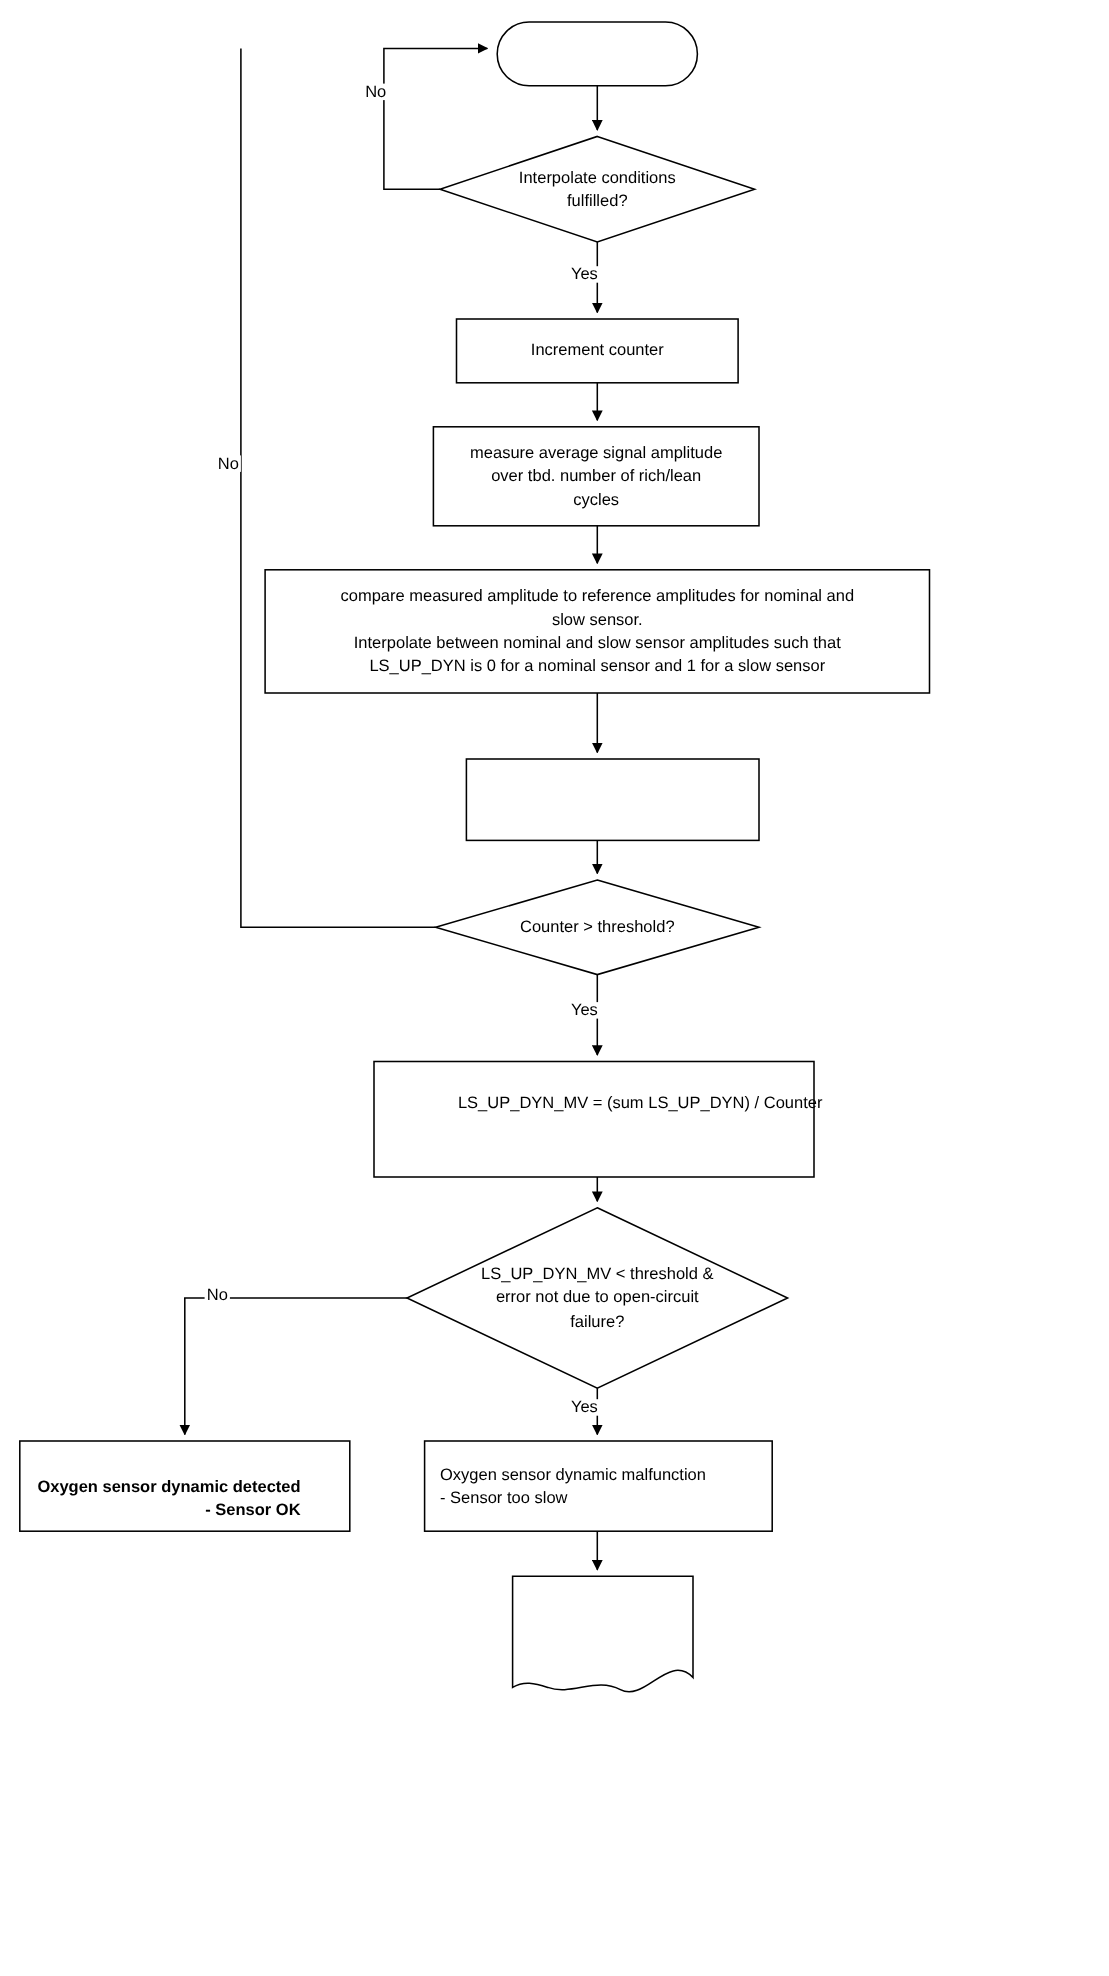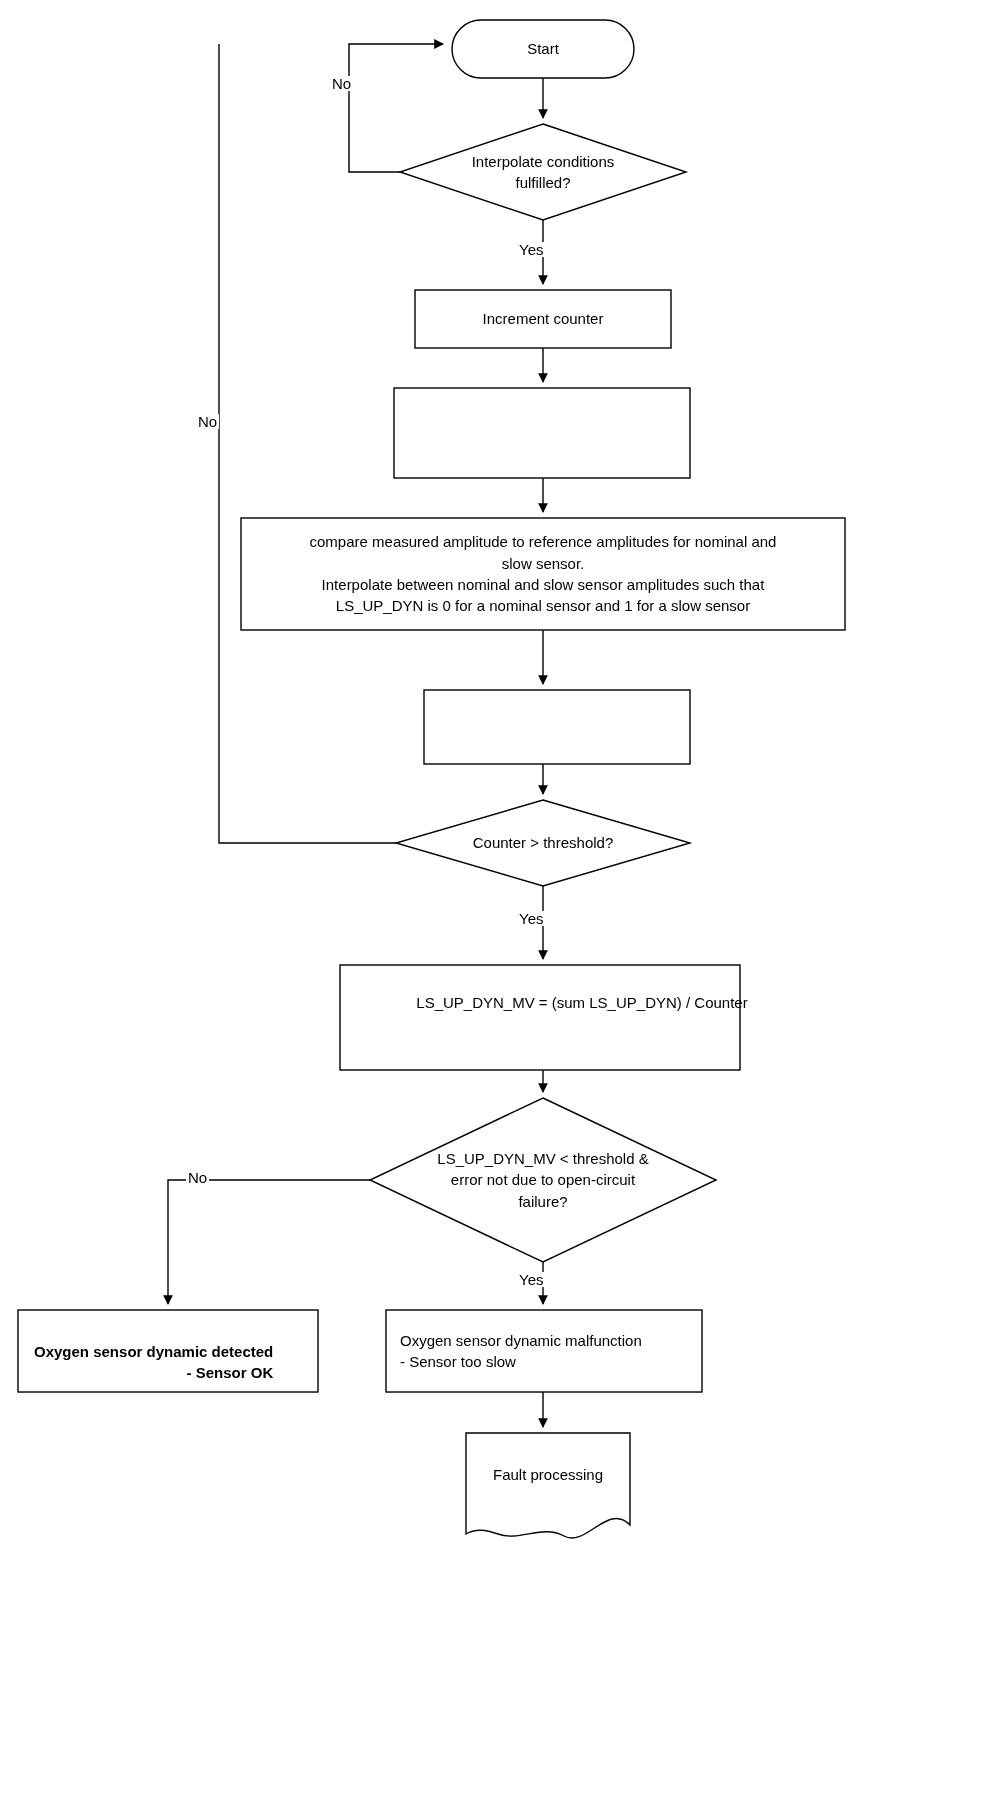--- a/index.html
+++ b/index.html
@@ -109,27 +109,29 @@
 
     <line x1="543" y1="1070" x2="543" y2="1092" class="stroke" marker-end="url(#arrow)"></line>
 
     <path d="M 370 1180 L 168 1180 L 168 1304" class="stroke" marker-end="url(#arrow)"></path>
 
     <line x1="543" y1="1262" x2="543" y2="1304" class="stroke" marker-end="url(#arrow)"></line>
 
     <line x1="543" y1="1392" x2="543" y2="1427" class="stroke" marker-end="url(#arrow)"></line>
   </svg>
 
-  <div class="shape-text" style="left:452px; top:20px; width:182px; height:58px;">Start</div>
 
   <div class="shape-text" style="left:420px; top:148px; width:246px; height:48px;">Interpolate  conditions
 fulfilled?</div>
 
   <div class="shape-text" style="left:415px; top:290px; width:256px; height:58px;">Increment counter</div>
 
+  <div class="shape-text" style="left:394px; top:388px; width:296px; height:90px;">measure average signal amplitude
+over tbd. number of rich/lean
+cycles</div>
 
   <div class="shape-text" style="left:247px; top:518px; width:592px; height:112px;">compare measured amplitude to reference amplitudes for nominal and
 slow sensor.
 Interpolate between nominal and slow sensor amplitudes such that
 LS_UP_DYN is 0 for a nominal sensor and 1 for a slow sensor</div>
 
 
   <div class="shape-text" style="left:423px; top:825px; width:240px; height:36px;">Counter &gt; threshold?</div>
 
   <div class="shape-text" style="left:340px; top:965px; width:400px; height:76px;margin-left:42px;">LS_UP_DYN_MV = (sum LS_UP_DYN) / Counter</div>
@@ -137,21 +139,20 @@
   <div class="shape-text" style="left:398px; top:1138px; width:290px; height:84px;">LS_UP_DYN_MV &lt; threshold &amp;
 error not due to open-circuit
 failure?</div>
 
   <div class="shape-text" style="left:26px; top:1310px; width:284px; height:104px; justify-content:flex-start; text-align:right; padding-left:8px; box-sizing:border-box;font-weight:bold;">Oxygen sensor dynamic detected
 - Sensor OK</div>
 
   <div class="shape-text" style="left:392px; top:1310px; width:304px; height:82px; justify-content:flex-start; text-align:left; padding-left:8px; box-sizing:border-box;">Oxygen sensor dynamic malfunction
 - Sensor too slow</div>
 
-  <div class="shape-text" style="left:466px; top:1440px; width:164px; height:70px;">Fault processing</div>
 
   <div class="edge-label" style="left:330px; top:76px;">No</div>
 
   <div class="edge-label" style="left:517px; top:242px;">Yes</div>
 
   <div class="edge-label" style="left:196px; top:414px;">No</div>
 
   <div class="edge-label" style="left:517px; top:911px;">Yes</div>
 
   <div class="edge-label" style="left:186px; top:1170px;">No</div>

